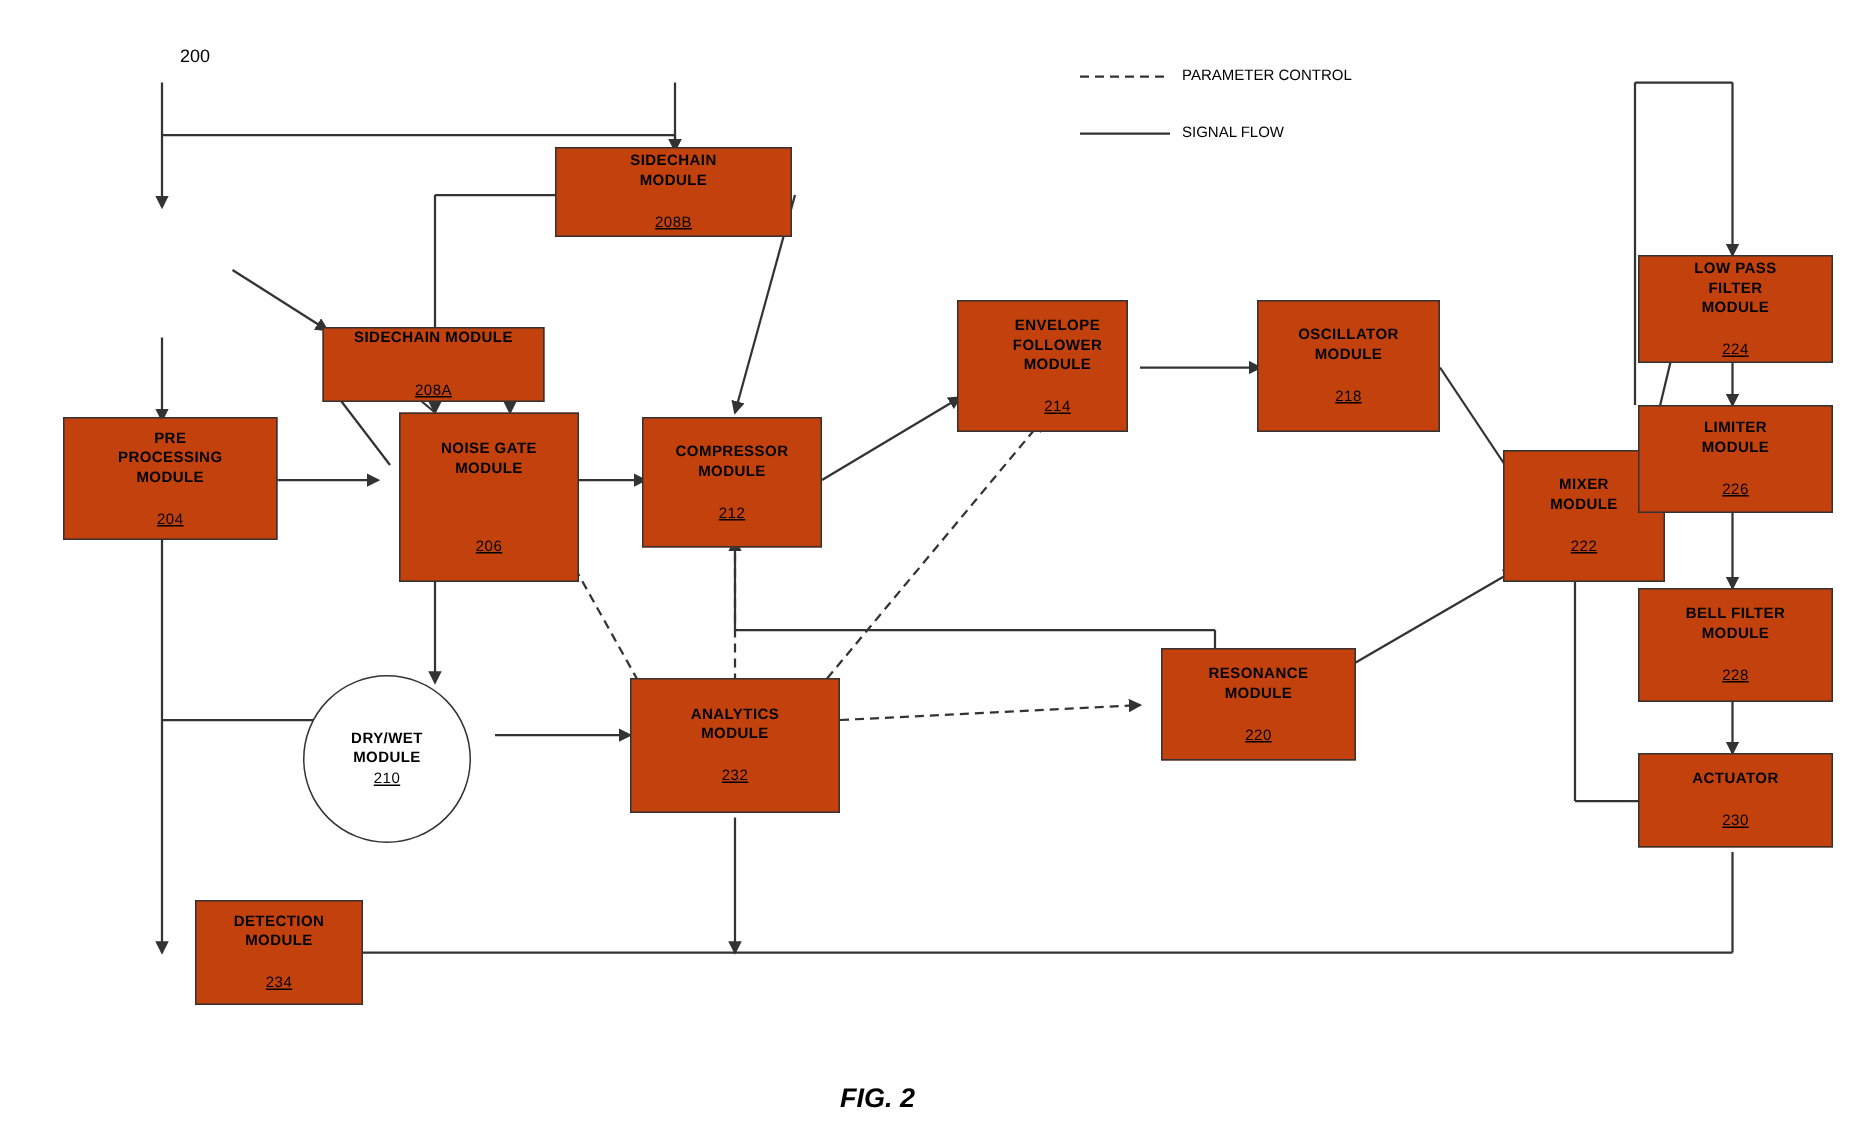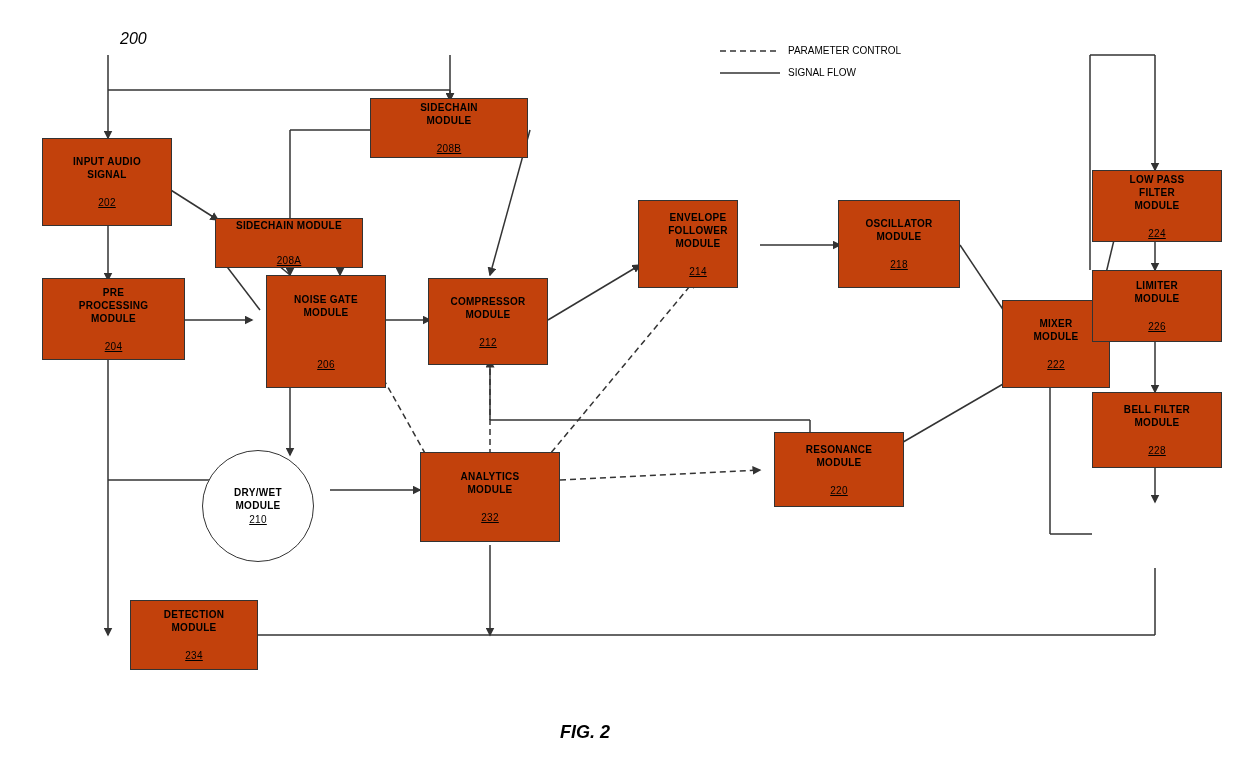--- a/index.html
+++ b/index.html
@@ -163,43 +163,39 @@
     <line x1="1155" y1="55" x2="1155" y2="170" stroke="#333" stroke-width="1.5" marker-end="url(#arrowhead)"></line>
     <line x1="1090" y1="55" x2="1155" y2="55" stroke="#333" stroke-width="1.5"></line>
     <line x1="1090" y1="55" x2="1090" y2="270" stroke="#333" stroke-width="1.5"></line>
 
     <line x1="490" y1="365" x2="490" y2="420" stroke="#333" stroke-width="1.5"></line>
     <line x1="490" y1="420" x2="810" y2="420" stroke="#333" stroke-width="1.5"></line>
     <line x1="810" y1="420" x2="810" y2="455" stroke="#333" stroke-width="1.5" marker-end="url(#arrowhead)"></line>
 
   </svg>
 
-  <div class="diagram-num" style="position:absolute; top:30px; left:120px; font-size:16px;font-style:italic;">
+  <div class="diagram-num" style="position:absolute; top:30px; left:120px; font-size:12px;">
     <span>200</span>
   </div>
 
   <div class="legend" style="position:absolute; top:42px; left:720px; line-height:1.8;">
-    <div style="display:flex; align-items:center; gap:8px; margin-bottom:4px;">
+    <div style="display:flex; align-items:center; gap:8px; margin-bottom:20px;">
       <svg width="60" height="10">
           <line x1="0" y1="5" x2="60" y2="5" stroke="#333" stroke-width="1.5" stroke-dasharray="6,4"></line>
         </svg>
       <span>PARAMETER CONTROL</span>
     </div>
     <div style="display:flex; align-items:center; gap:8px;">
       <svg width="60" height="10">
           <line x1="0" y1="5" x2="60" y2="5" stroke="#333" stroke-width="1.5"></line>
         </svg>
       <span>SIGNAL FLOW</span>
     </div>
   </div>
 
-  <div class="module-box" style="left:42px; top:138px; width:130px; height:88px;">
-    <span>INPUT AUDIO<br>SIGNAL</span>
-    <span class="ref">202</span>
-  </div>
 
   <div class="module-box" style="left:42px; top:278px; width:143px; height:82px;">
     <span>PRE<br>PROCESSING<br>MODULE</span>
     <span class="ref">204</span>
   </div>
 
   <div class="module-box" style="left:215px; top:218px; width:148px; height:50px;justify-content:space-between;">
     <span>SIDECHAIN MODULE</span>
     <span class="ref">208A</span>
   </div>
@@ -222,26 +218,26 @@
   <div class="module-circle" style="left:202px; top:450px; width:112px; height:112px;">
     <span>DRY/WET<br>MODULE</span>
     <span class="ref">210</span>
   </div>
 
   <div class="module-box" style="left:420px; top:452px; width:140px; height:90px;">
     <span>ANALYTICS<br>MODULE</span>
     <span class="ref">232</span>
   </div>
 
-  <div class="module-box" style="left:130px; top:600px; width:128px; height:70px;">
+  <div class="module-box" style="left:130px; top:600px; width:112px; height:70px;">
     <span>DETECTION<br>MODULE</span>
     <span class="ref">234</span>
   </div>
 
-  <div class="module-box" style="left:638px; top:200px; width:100px; height:88px;padding-left:20px;">
+  <div class="module-box" style="left:638px; top:200px; width:114px; height:88px;padding-left:20px;">
     <span>ENVELOPE<br>FOLLOWER<br>MODULE</span>
     <span class="ref">214</span>
   </div>
 
   <div class="module-box" style="left:838px; top:200px; width:122px; height:88px;">
     <span>OSCILLATOR<br>MODULE</span>
     <span class="ref">218</span>
   </div>
 
   <div class="module-box" style="left:774px; top:432px; width:130px; height:75px;">
@@ -262,18 +258,22 @@
   <div class="module-box" style="left:1092px; top:270px; width:130px; height:72px;">
     <span>LIMITER<br>MODULE</span>
     <span class="ref">226</span>
   </div>
 
   <div class="module-box" style="left:1092px; top:392px; width:130px; height:76px;">
     <span>BELL FILTER<br>MODULE</span>
     <span class="ref">228</span>
   </div>
 
+  <div class="module-box" style="left:1092px; top:502px; width:130px; height:63px;">
+    <span>ACTUATOR</span>
+    <span class="ref">230</span>
+  </div>
 
   <div class="fig-label" style="bottom:18px; left:560px;">
     <span>FIG. 2</span>
   </div>
 
 </div>
 
 </body></html>

